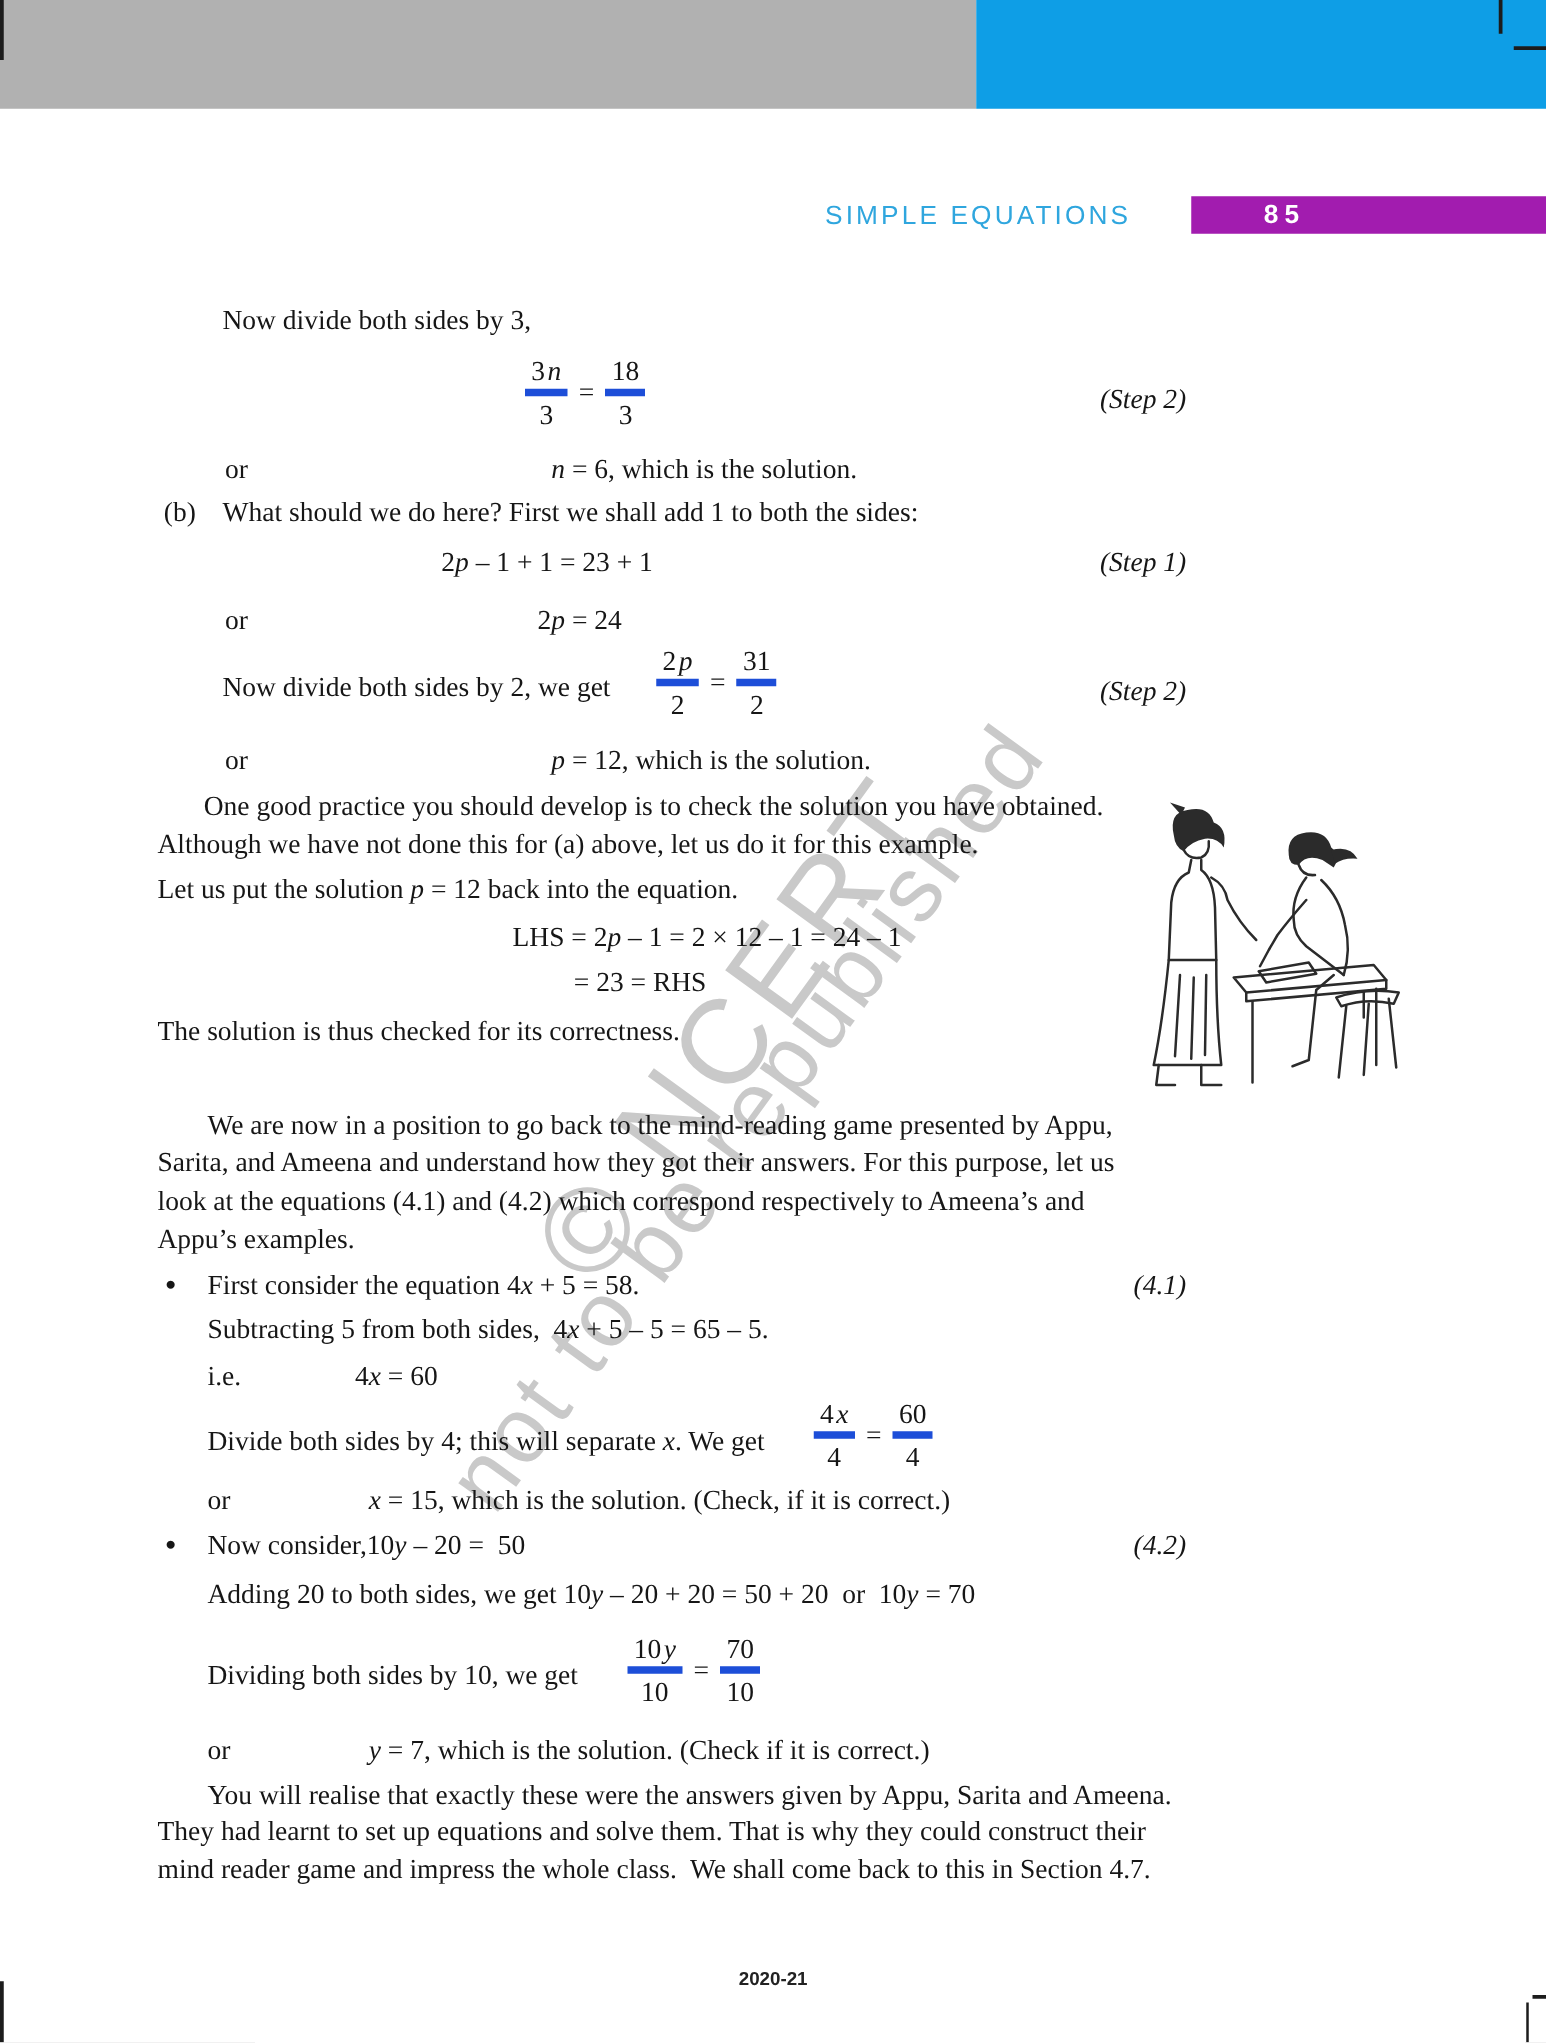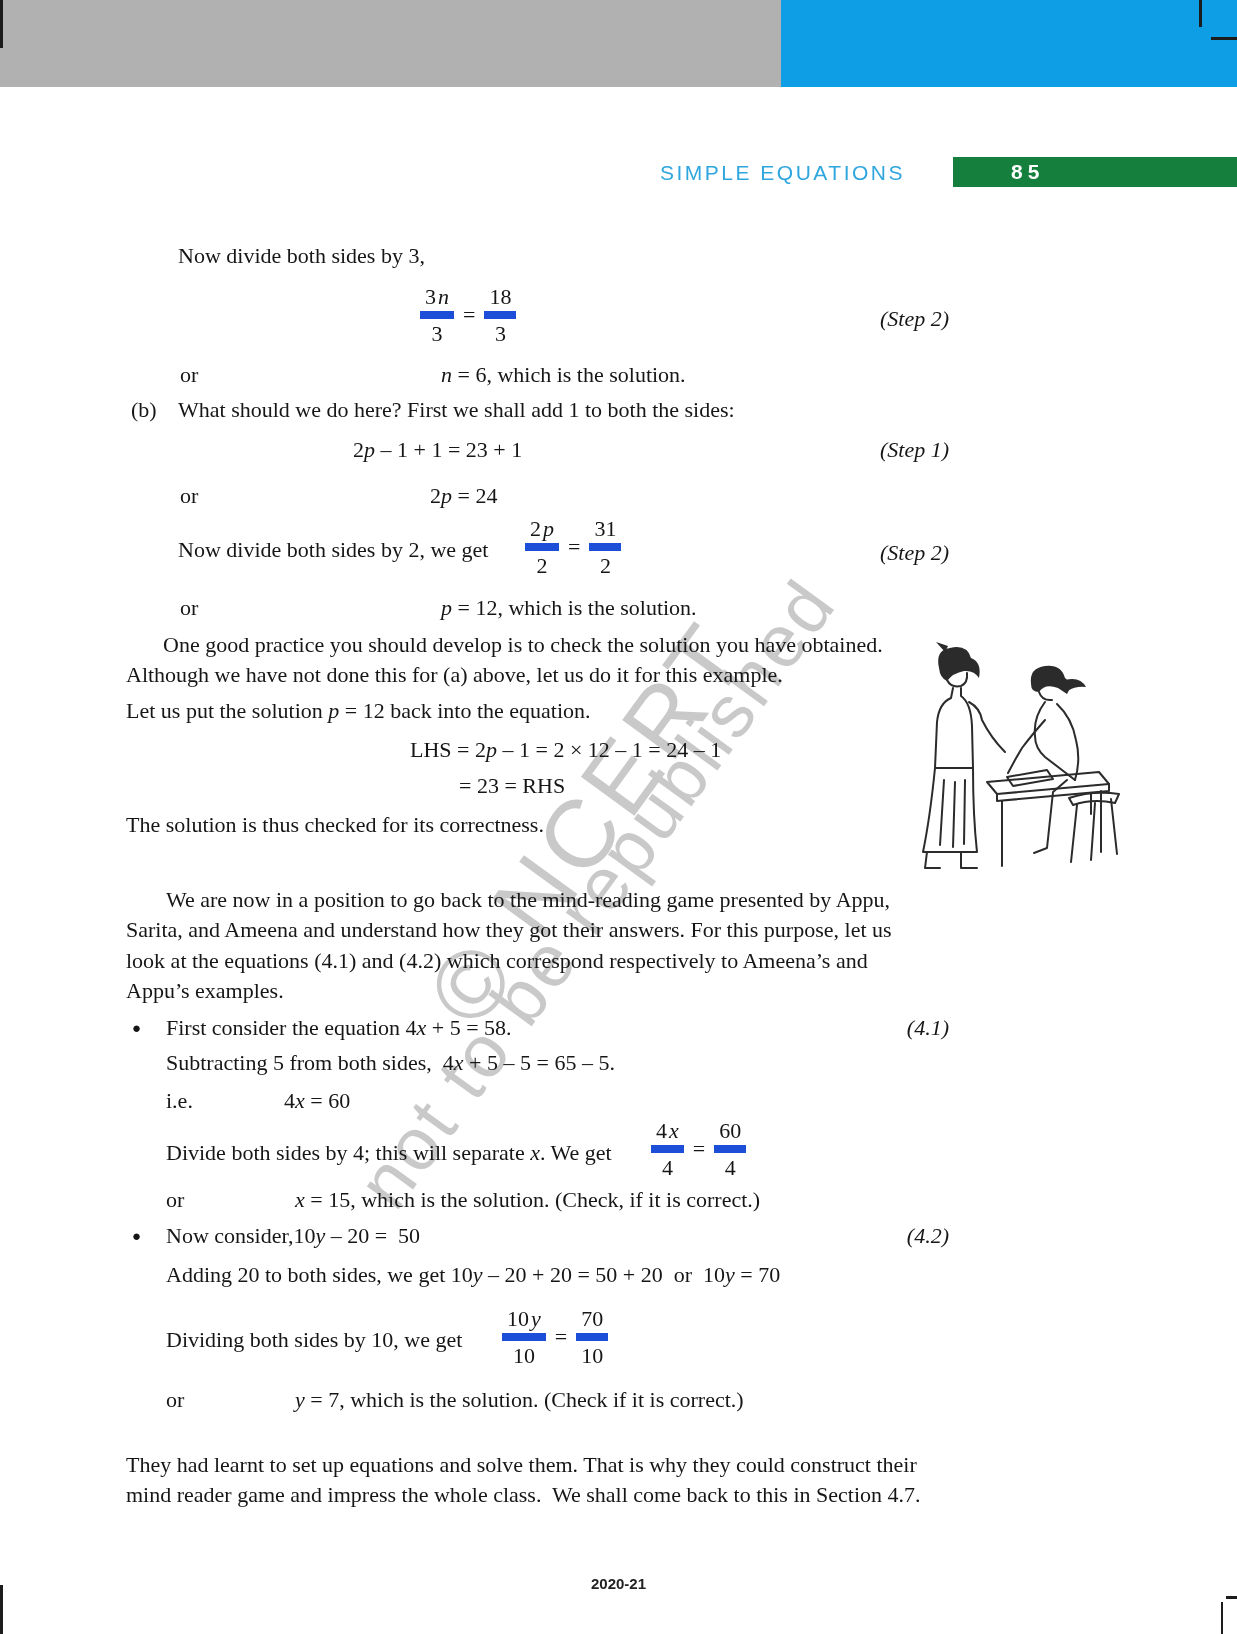--- a/index.html
+++ b/index.html
@@ -15,21 +15,21 @@
   
   .mark { position:absolute; background:#1c1c1c; z-index:6; }
   
   .chapter-title {
     position:absolute; left:540px; top:161px; width:365px; text-align:right;
     font-family:"Liberation Sans", sans-serif; font-size:21px; letter-spacing:2.5px;
     color:#2fa6de; z-index:4; white-space:pre;
   }
   .page-badge {
     position:absolute; left:953px; top:157px; width:284px; height:30px;
-    background:#15803d; z-index:4;
+    background:#a21caf; z-index:4;
   }
   .page-badge span {
     position:absolute; left:58px; top:0; line-height:30px; color:#ffffff;
     font-family:"Liberation Sans", sans-serif; font-weight:bold; font-size:21px;
     letter-spacing:5px;
   }
   
   .wm {
     position:absolute; font-family:"Liberation Sans", sans-serif; color:#c9c9c9;
     white-space:pre; transform-origin:left center; z-index:1; line-height:1.1;
@@ -38,21 +38,21 @@
   .wm2 { left:375px; top:1158px; font-size:74px; letter-spacing:3px; transform:rotate(-54deg); }
   
   .ln { position:absolute; white-space:pre; font-size:22px; line-height:1.18; z-index:3; }
   .var { font-style:italic; }
   .vsp { margin-left:2px; }
   .tag { position:absolute; right:288px; font-size:22px; white-space:pre; z-index:3;font-style:italic; }
   .bullet { position:absolute; font-size:15px; z-index:3; }
   
   .fracline { position:absolute; display:inline-flex; align-items:center; font-size:22px; z-index:3; }
   .frac { display:inline-block; text-align:center; line-height:1.05; }
-  .frac .num { display:block; border-bottom:8px solid #1d4ed8; padding:0 5px 3px; }
+  .frac .num { display:block; border-bottom:6px solid #1d4ed8; padding:0 5px 3px; }
   .frac .den { display:block; padding-top:3px; }
   .fraceq { margin:0 9px; }
   
   .illo { position:absolute; left:895px; top:640px; z-index:2; }
   
   .footer-year {
     position:absolute; left:0; right:0; top:1575px; text-align:center;
     font-family:"Liberation Sans", sans-serif; font-size:15px; color:#222; z-index:3;font-weight:bold;
   }
 </style>
@@ -207,18 +207,19 @@
     <span class="fraceq">=</span>
     <span class="frac">
         <span class="num">70</span>
         <span class="den">10</span>
       </span>
   </div>
 
   <div class="ln" style="left:166px;top:1387px">or</div>
   <div class="ln" style="left:295px;top:1387px"><i class="var">y</i><span> = 7, which is the solution. (Check if it is correct.)</span></div>
 
+  <div class="ln" style="left:166px;top:1423px">You will realise that exactly these were the answers given by Appu, Sarita and Ameena.</div>
   <div class="ln" style="left:126px;top:1452px">They had learnt to set up equations and solve them. That is why they could construct their</div>
   <div class="ln" style="left:126px;top:1482px">mind reader game and impress the whole class.  We shall come back to this in Section 4.7.</div>
 
   <div class="footer-year">2020-21</div>
 
 </div>
 
 </body></html>

